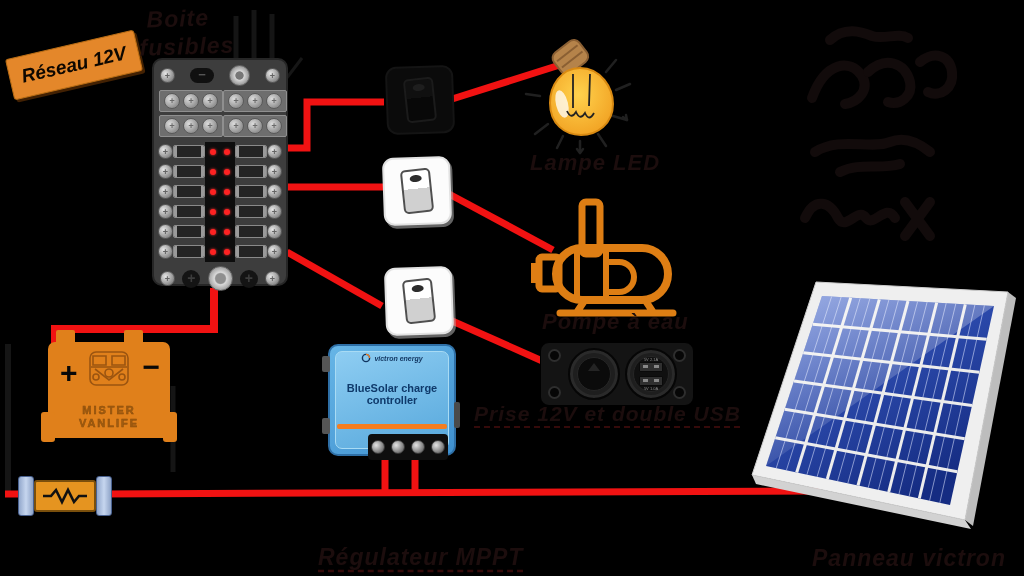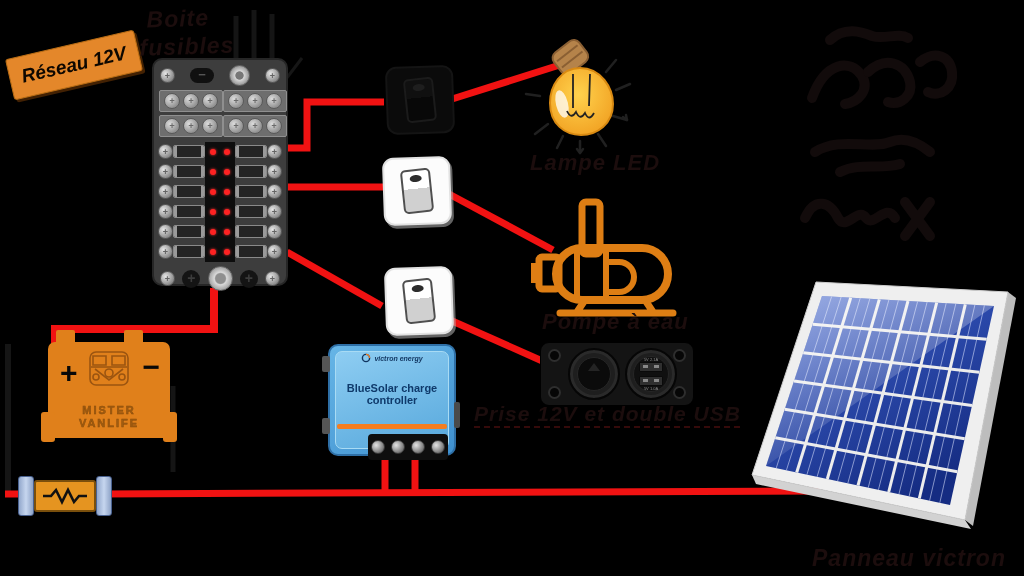--- a/index.html
+++ b/index.html
@@ -465,15 +465,16 @@
         <span class="uport u1"></span>
         <span class="uport u2"></span>
         <span class="ulabel b">5V 1.0A</span>
       </div>
     </div>
   </div>
 
   <div class="hw" style="left:530px;top:150px;font-size:22px;">Lampe LED</div>
   <div class="hw" style="left:542px;top:309px;font-size:22px;">Pompe à eau</div>
   <div class="hw dash" style="left:474px;top:402px;font-size:21px;">Prise 12V et double USB</div>
+  <div class="hw dash" style="left:318px;top:544px;font-size:23px;">Régulateur MPPT</div>
   <div class="hw" style="left:812px;top:545px;font-size:23px;">Panneau victron</div>
 
 </div>
 
 </body></html>

